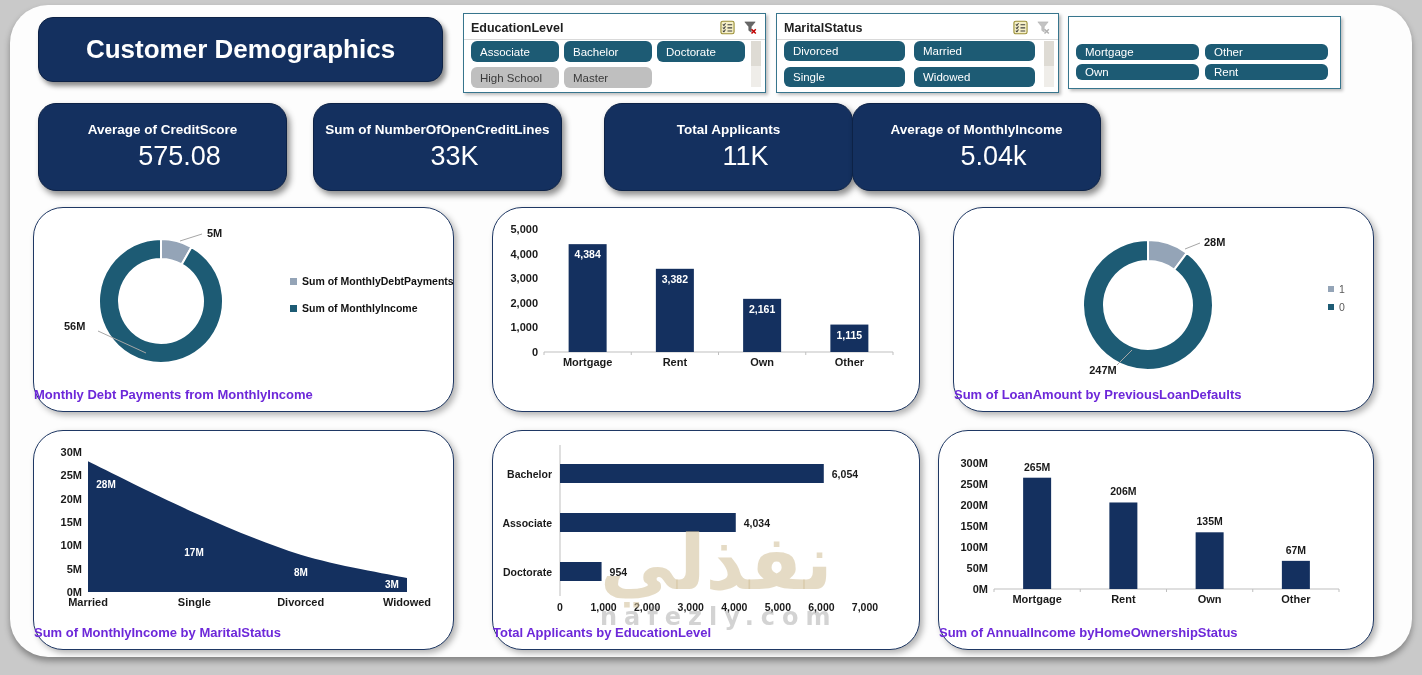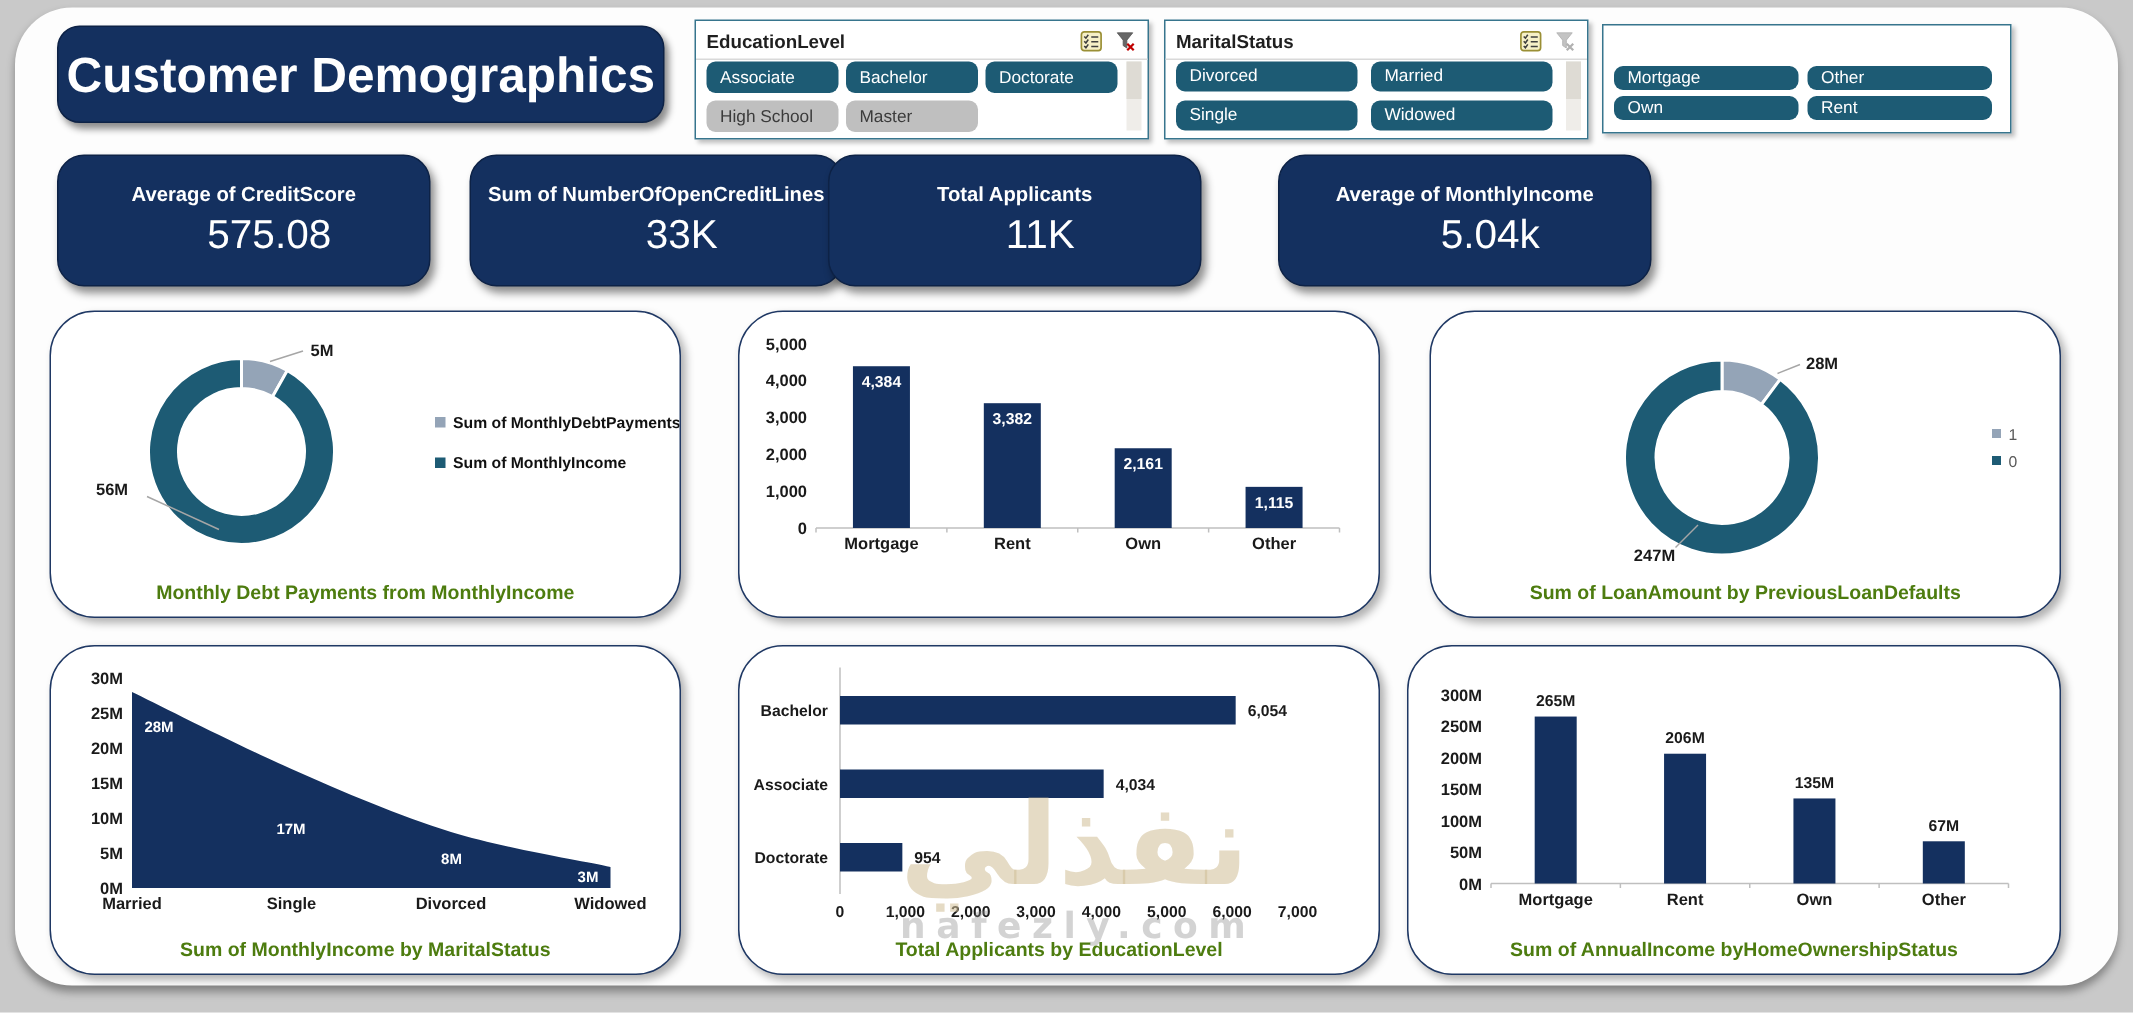--- a/index.html
+++ b/index.html
@@ -11,21 +11,21 @@
     position:absolute;left:10px;top:5px;width:1402px;height:652px;
     background:#fdfdfd;border-radius:38px;box-shadow:0 4px 6px rgba(0,0,0,.35);
   }
   
   .title-card{
     position:absolute;left:28px;top:12px;width:403px;height:63px;
     background:#14305f;border:1px solid #0d2246;border-radius:15px;
     box-shadow:3px 4px 5px rgba(0,0,0,.45);
     display:flex;align-items:center;justify-content:center;
   }
-  .title-card span{color:#fff;font-size:33px;font-weight:700;}
+  .title-card span{color:#fff;font-size:26px;font-weight:700;}
   
   .slicer{
     position:absolute;background:#fff;border:1px solid #37758d;
     box-shadow:2px 2px 3px rgba(0,0,0,.25);
   }
   .slicer-head{
     display:flex;align-items:center;height:23px;padding:2px 7px 0 7px;
     border-bottom:1px solid #d9d9d9;
   }
   .slicer-head .sl-title{font-size:12.5px;font-weight:700;color:#1f1f1f;flex:1;
@@ -61,22 +61,22 @@
   }
   .kpi .kpi-label{color:#fff;font-size:13.5px;font-weight:700;}
   .kpi .kpi-value{color:#fff;font-size:27px;font-weight:400;margin-left:34px;}
   
   .panel{
     position:absolute;background:#fff;border:1.5px solid #1f3864;border-radius:30px;
     box-shadow:3px 3px 6px rgba(0,0,0,.3);
   }
   .panel svg{position:absolute;left:0;top:0;}
   .chart-title{
-    position:absolute;bottom:9px;left:0;width:100%;text-align:center;
-    font-size:13px;font-weight:700;color:#4d7c0f;
+    position:absolute;bottom:9px;left:0;width:100%;
+    font-size:13px;font-weight:700;color:#6d28d9;
   }
   
   .watermark{position:absolute;left:600px;top:523px;width:320px;text-align:left;
     z-index:10;pointer-events:none;}
   .wm-ar{font-family:"DejaVu Sans",sans-serif;font-size:76px;font-weight:700;
     color:rgba(208,190,150,.55);line-height:1.05;}
   .wm-en{font-family:"DejaVu Sans",sans-serif;font-size:24px;font-weight:700;
     letter-spacing:7px;color:rgba(140,140,140,.38);margin-top:0px;}
 </style>
 </head>
@@ -149,21 +149,21 @@
   </div>
 
   <div class="kpi" style="left:28px;">
     <div class="kpi-label">Average of CreditScore</div>
     <div class="kpi-value">575.08</div>
   </div>
   <div class="kpi" style="left:303px;">
     <div class="kpi-label">Sum of NumberOfOpenCreditLines</div>
     <div class="kpi-value">33K</div>
   </div>
-  <div class="kpi" style="left:542px;">
+  <div class="kpi" style="left:594px;">
     <div class="kpi-label">Total Applicants</div>
     <div class="kpi-value">11K</div>
   </div>
   <div class="kpi" style="left:842px;">
     <div class="kpi-label">Average of MonthlyIncome</div>
     <div class="kpi-value">5.04k</div>
   </div>
 
   <div class="panel" style="left:23px;top:202px;width:419px;height:203px;">
     <svg width="419" height="203" viewBox="0 0 419 203">

